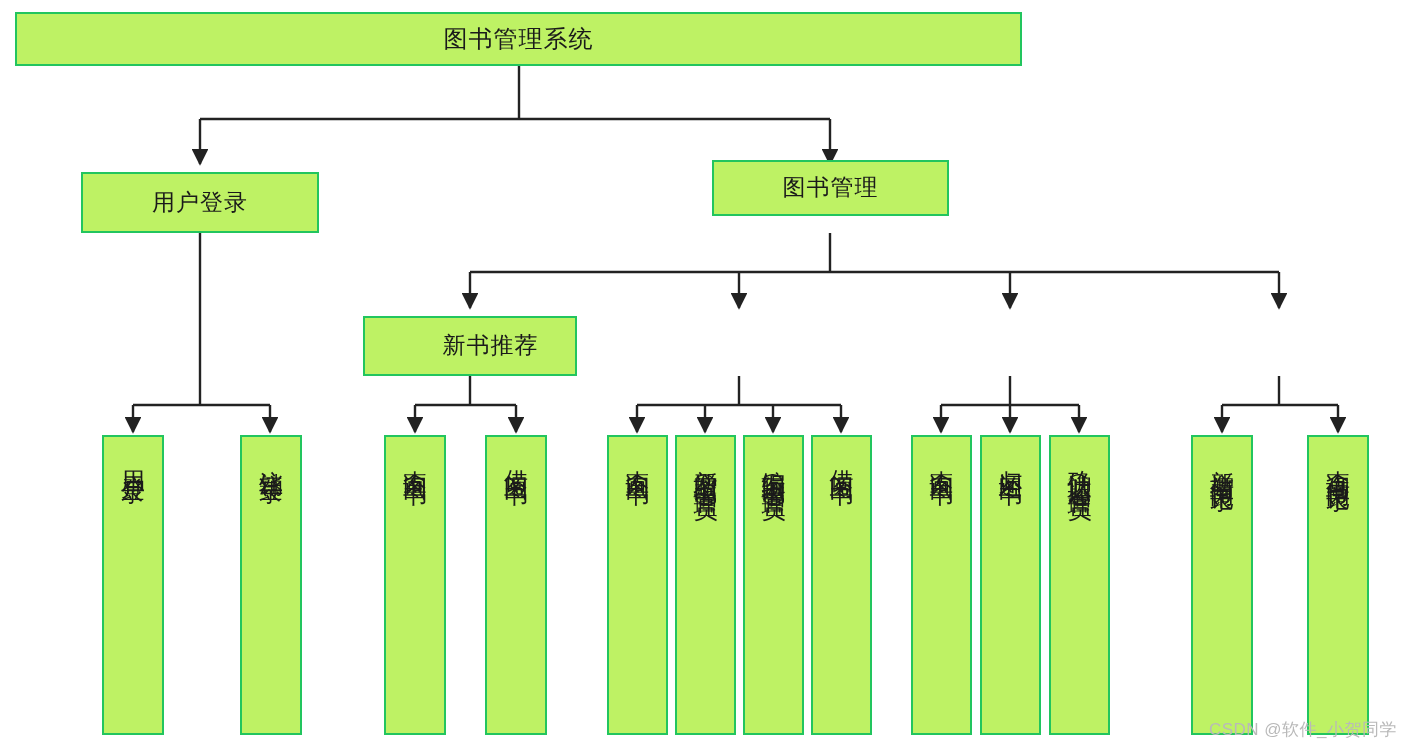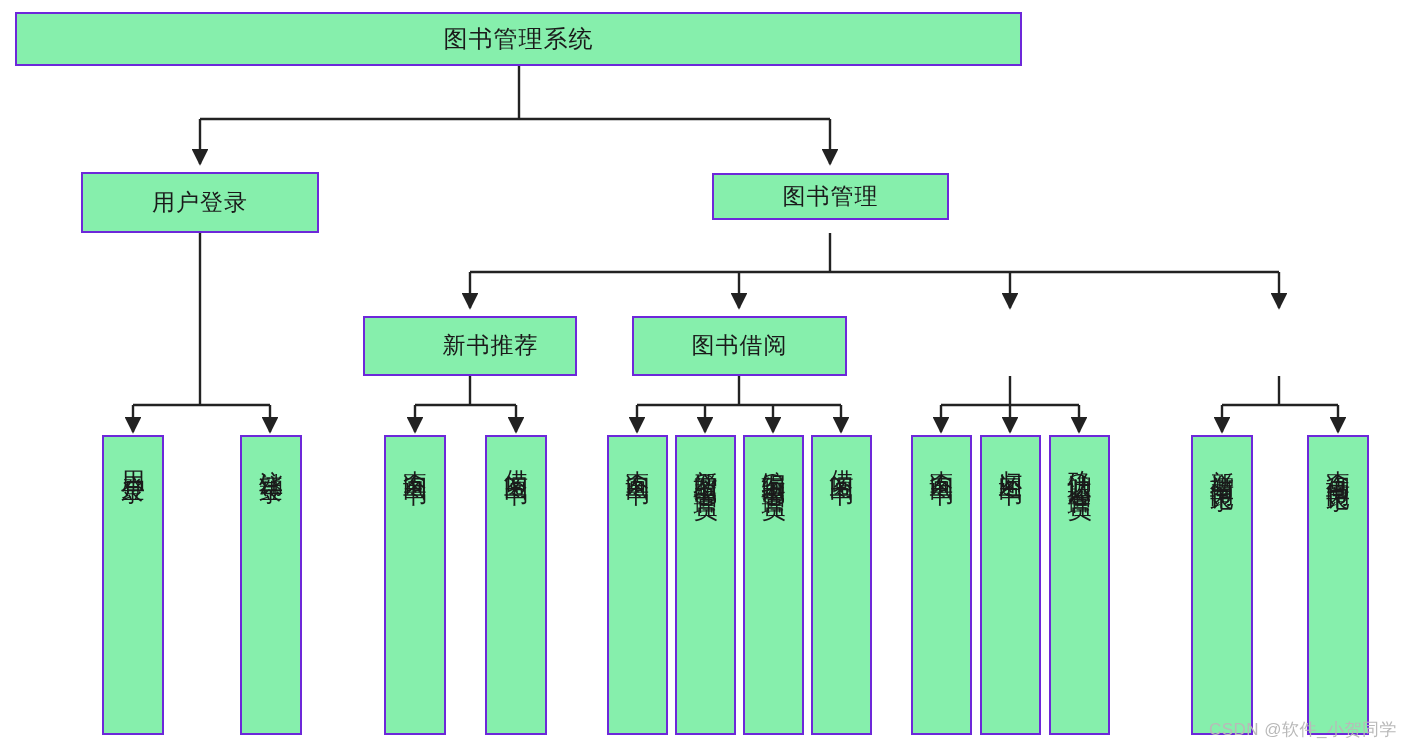--- a/index.html
+++ b/index.html
@@ -21,22 +21,22 @@
     position: absolute;
     left: 0;
     top: 0;
     width: 1405px;
     height: 747px;
     pointer-events: none;
   }
   .node {
     position: absolute;
     box-sizing: border-box;
-    background: #86efac;
-    border: 2px solid #6d28d9;
+    background: #bef264;
+    border: 2px solid #22c55e;
     display: flex;
     align-items: center;
     justify-content: center;
     z-index: 2;
   }
   .node-label {
     color: #1a1a1a;
     letter-spacing: 1px;
     white-space: nowrap;
   }
@@ -129,29 +129,26 @@
     </g>
   </svg>
 
   <div class="node h root" style="left:15px; top:12px; width:1007px; height:54px;">
     <span class="node-label">图书管理系统</span>
   </div>
 
   <div class="node h" style="left:81px; top:172px; width:238px; height:61px;">
     <span class="node-label">用户登录</span>
   </div>
-  <div class="node h" style="left:712px; top:173px; width:237px; height:47px;">
+  <div class="node h" style="left:712px; top:160px; width:237px; height:56px;">
     <span class="node-label">图书管理</span>
   </div>
 
   <div class="node h" style="left:363px; top:316px; width:214px; height:60px;padding-left:41px;">
     <span class="node-label">新书推荐</span>
-  </div>
-  <div class="node h" style="left:632px; top:316px; width:215px; height:60px;">
-    <span class="node-label">图书借阅</span>
   </div>
 
   <div class="node v" style="left:102px; top:435px; width:62px; height:300px;">
     <span class="node-label">用户登录</span>
   </div>
   <div class="node v" style="left:240px; top:435px; width:62px; height:300px;">
     <span class="node-label">注销登录</span>
   </div>
 
   <div class="node v" style="left:384px; top:435px; width:62px; height:300px;">

